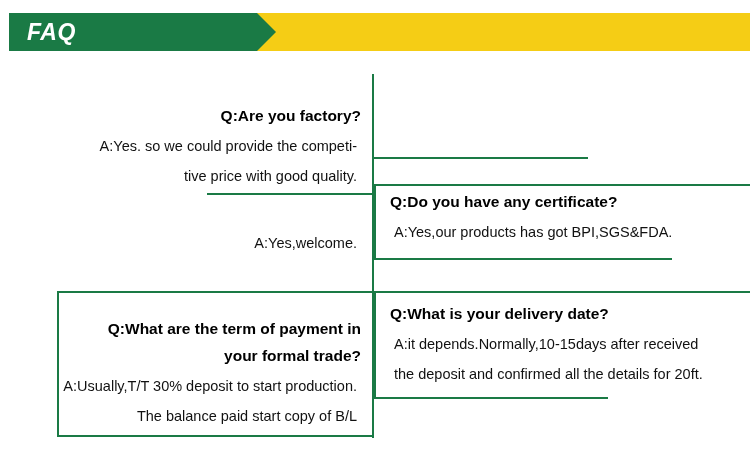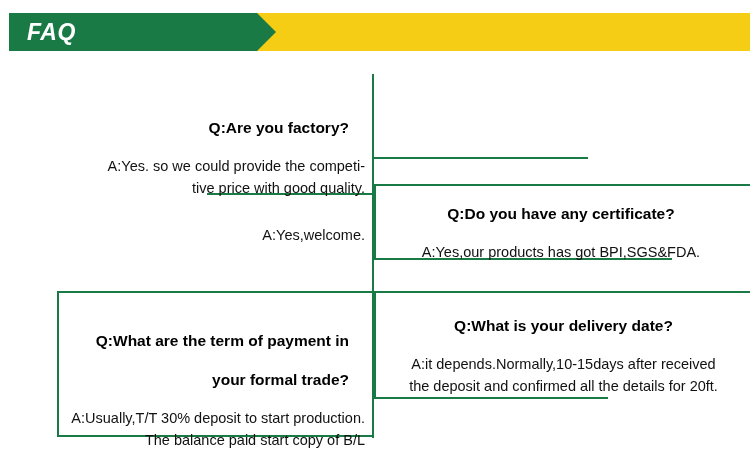--- a/index.html
+++ b/index.html
@@ -79,31 +79,31 @@
 
   
   .faq-block {
     position: absolute;
   }
   .faq-q {
     font-size: 15.5px;
     font-weight: bold;
     color: #000000;
     line-height: 23px;
-    margin: 16px;
+    margin: 4px;
   }
   .faq-a {
     font-size: 14.5px;
     font-weight: normal;
     color: #111111;
     line-height: 22px;
-    margin: 0;
+    margin: 8px;
   }
   .align-right { text-align: right; }
-  .align-left  { text-align: center; }
+  .align-left  { text-align: left; }
 </style>
 </head>
 <body>
 
 <div id="page">
 
   <div class="banner">
     <div class="banner-yellow"></div>
     <div class="banner-green"></div>
     <div class="banner-arrow"></div>

